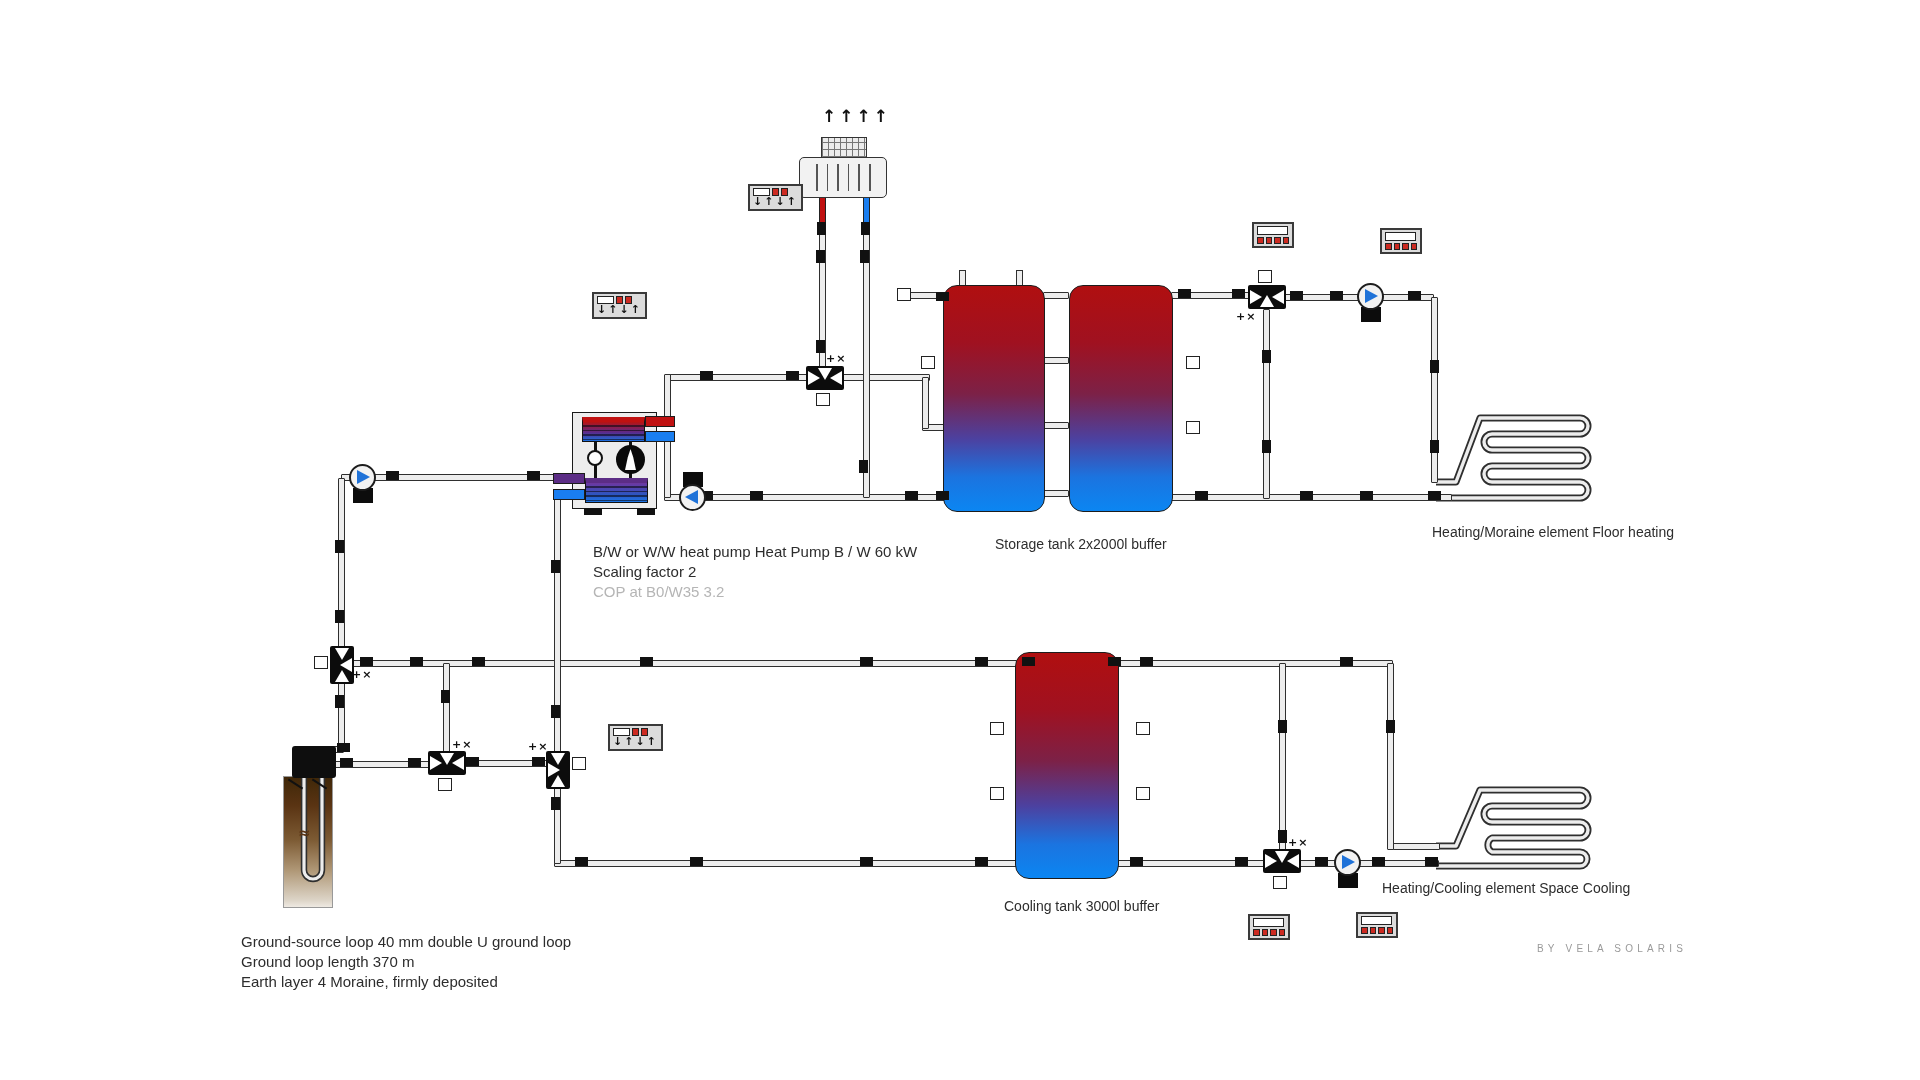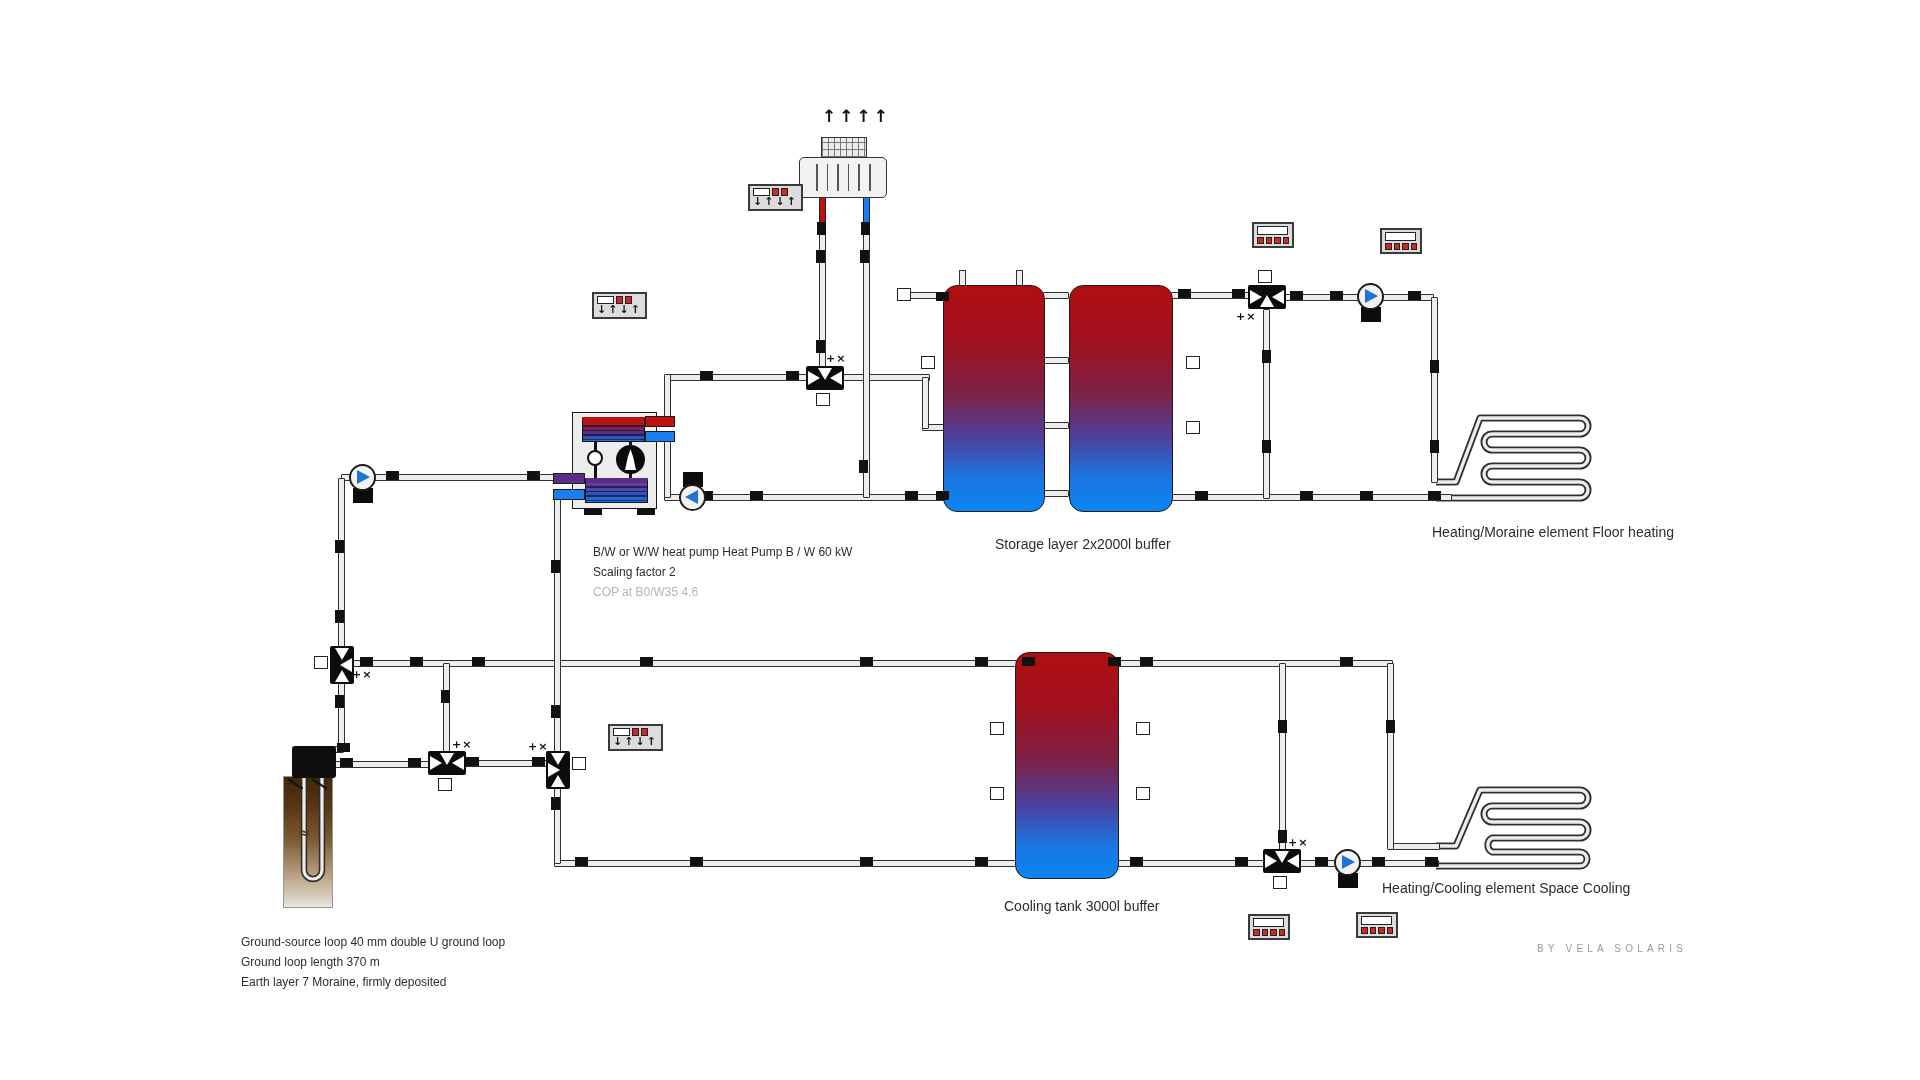--- a/index.html
+++ b/index.html
@@ -14,21 +14,21 @@
   .pump{position:absolute;z-index:4;}
   .pump .body{position:absolute;width:27px;height:27px;border-radius:50%;background:#f2f2f2;border:2.2px solid #1d1d1d;box-sizing:border-box;}
   .pump .blk{position:absolute;width:20px;height:15px;background:#0c0c0c;}
   .ctrl{position:absolute;background:#dcdcdc;border:2px solid #3a3a3a;box-sizing:border-box;z-index:4;padding:2px 3px;}
   .ctrl .row{display:flex;gap:2px;align-items:center;}
   .ctrl .disp{background:#fff;border:1.2px solid #222;box-sizing:border-box;}
   .ctrl .red{background:#cc2a21;border:1.2px solid #222;box-sizing:border-box;}
   .ctrl .arrows{font-family:"DejaVu Sans",sans-serif;font-size:11px;font-weight:bold;line-height:11px;letter-spacing:2px;color:#111;text-align:center;}
   .tank{position:absolute;border:1.8px solid #1c1c1c;border-radius:14px;z-index:2;
         background:linear-gradient(180deg,#b00f10 0%,#a01120 25%,#7c2147 48%,#4c41a0 68%,#1b74e0 85%,#0b86f2 100%);}
-  .lbl{position:absolute;font-size:12px;line-height:20px;color:#2d2d2d;z-index:6;white-space:nowrap;}
+  .lbl{position:absolute;font-size:15px;line-height:20px;color:#2d2d2d;z-index:6;white-space:nowrap;}
   .lbl .gray{color:#b5b5b5;}
   .stub{position:absolute;background:#ededed;border:1.6px solid #2f2f2f;box-sizing:border-box;z-index:1;}
   .port{position:absolute;border:1.6px solid #1c1c1c;box-sizing:border-box;z-index:3;}
   svg.coil{position:absolute;z-index:1;}
   .hx{position:absolute;box-sizing:border-box;border:1.5px solid #111;}
   .hxstripes{position:absolute;inset:0;background:repeating-linear-gradient(180deg,transparent 0 3px,rgba(10,10,20,.6) 3px 4.6px);}
   .logo{position:absolute;left:1537px;top:942px;color:#141414;z-index:6;}
   .logo .word{font-size:47px;font-weight:bold;letter-spacing:1px;line-height:48px;}
   .logo .reg{font-size:16px;vertical-align:22px;font-weight:normal;}
   .logo .tag{font-size:10px;letter-spacing:4.2px;color:#9a9a9a;margin-top:1px;}
@@ -101,28 +101,28 @@
         <path d="M 0 68 H 20 L 44 12 H 144 a 8 8 0 0 1 0 16 H 56 a 8 8 0 0 0 0 16 H 144 a 8 8 0 0 1 0 16 H 56 a 8 8 0 0 0 0 14 H 144 a 7 7 0 0 1 0 14 H 0"></path>
       </g>
     <g fill="none" stroke="#ededed" stroke-width="3.4" stroke-linejoin="round">
         <path d="M 0 68 H 20 L 44 12 H 144 a 8 8 0 0 1 0 16 H 56 a 8 8 0 0 0 0 16 H 144 a 8 8 0 0 1 0 16 H 56 a 8 8 0 0 0 0 14 H 144 a 7 7 0 0 1 0 14 H 0"></path>
       </g>
   </svg>
 
   <div class="lbl" style="left:593px;top:542px;">
     <div>B/W or W/W heat pump Heat Pump B / W 60 kW</div>
     <div>Scaling factor 2</div>
-    <div class="gray">COP at B0/W35 4.6</div>
+    <div class="gray">COP at B0/W35 3.2</div>
   </div>
   <div class="lbl" style="left:241px;top:932px;">
     <div>Ground-source loop 40 mm double U ground loop</div>
     <div>Ground loop length 370 m</div>
-    <div>Earth layer 7 Moraine, firmly deposited</div>
-  </div>
-  <div class="lbl" style="left:995px;top:534px;font-size:14px;">Storage layer 2x2000l buffer</div>
+    <div>Earth layer 4 Moraine, firmly deposited</div>
+  </div>
+  <div class="lbl" style="left:995px;top:534px;font-size:14px;">Storage tank 2x2000l buffer</div>
   <div class="lbl" style="left:1004px;top:896px;font-size:14px;">Cooling tank 3000l buffer</div>
   <div class="lbl" style="left:1432px;top:522px;font-size:14px;">Heating/Moraine element Floor heating</div>
   <div class="lbl" style="left:1382px;top:878px;font-size:14px;">Heating/Cooling element Space Cooling</div>
 
   <div class="logo">
     <div class="tag">BY VELA SOLARIS</div>
   </div>
 
 <div class="pipe" style="left:341px;top:474px;width:216px;height:7px;"></div>
     <div class="pipe" style="left:302px;top:746px;width:42px;height:7px;"></div>

